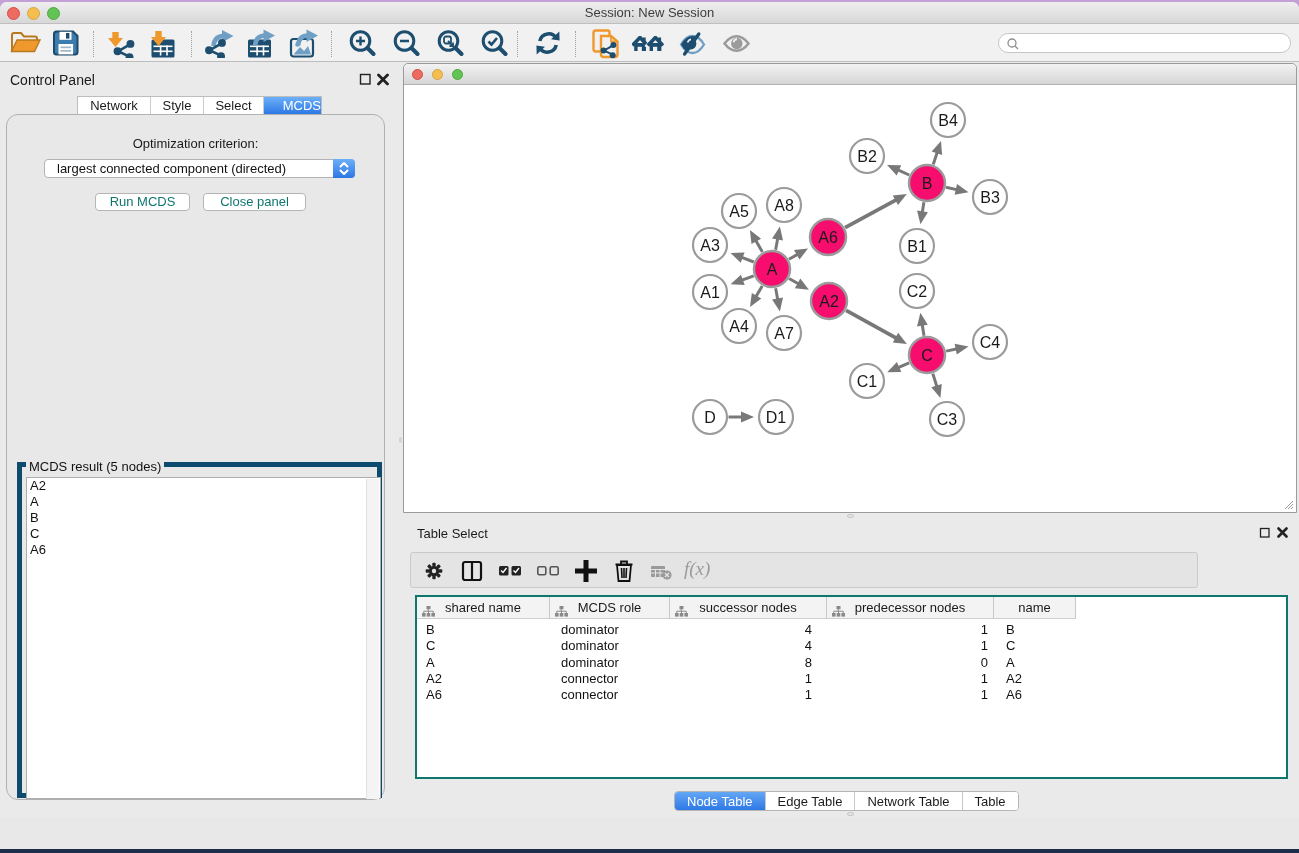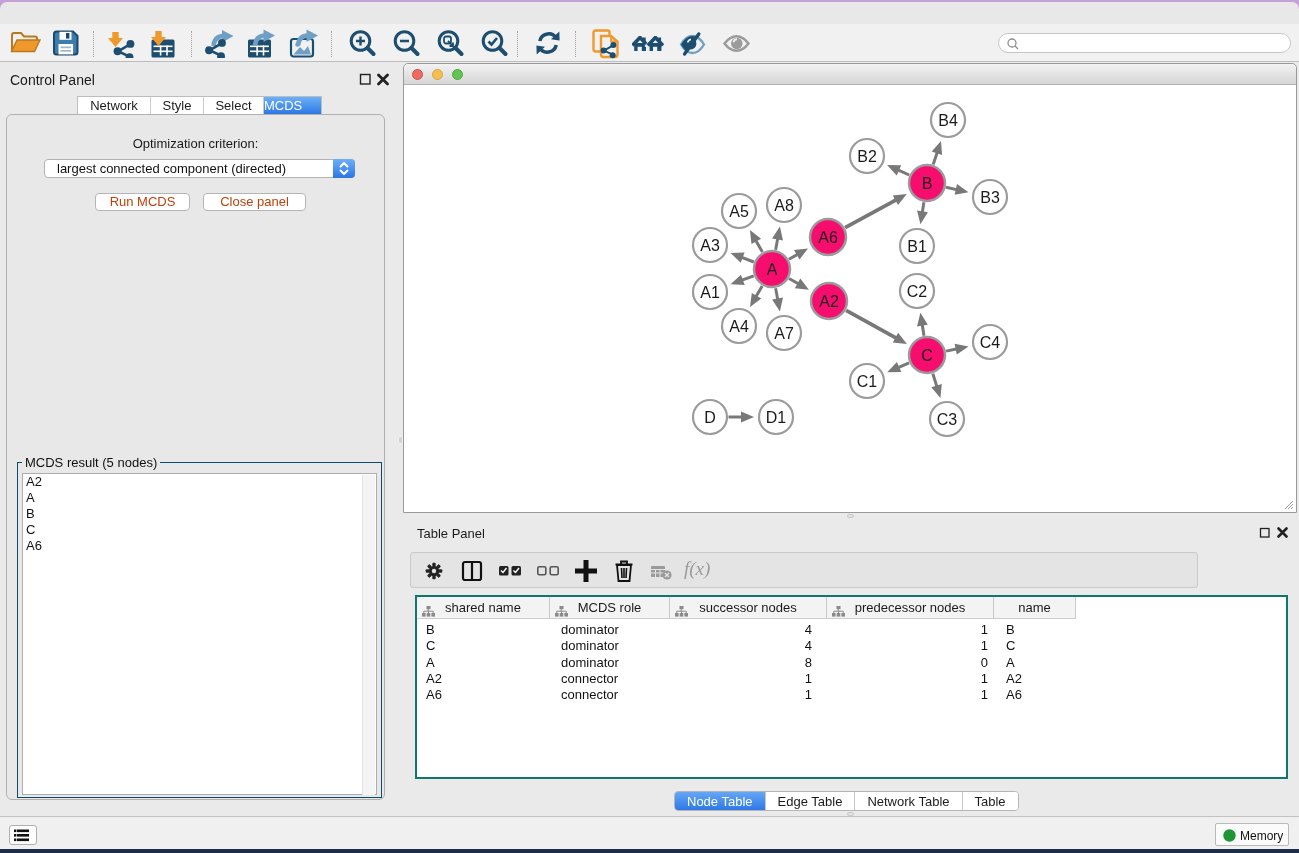--- a/index.html
+++ b/index.html
@@ -13,27 +13,27 @@
   .toolbar { position:absolute; left:0; top:22px; width:1299px; height:38px; background:#f1f1f1; border-bottom:1px solid #bdbdbd; }
   .tbsep { position:absolute; top:7px; height:26px; width:0; border-left:1px dotted #9f9f9f; }
   .search { position:absolute; left:998px; top:9px; width:293px; height:20px; background:#fff; border:1px solid #c6c6c6; border-radius:10px; }
   .content { position:absolute; left:0; top:60px; width:1299px; height:756px; background:#eaeaea; }
   
   .cp-head { position:absolute; left:10px; top:10px; font-size:14px; color:#1b1b1b; }
   .tabs { position:absolute; left:77px; top:34px; height:19px; display:flex; border:1px solid #bdbdbd; border-radius:0; background:#fff; overflow:hidden; }
   .tab { font-size:13px; color:#1b1b1b; padding:0 14px; line-height:18px; border-right:1px solid #cccccc; background:#fff; }
   .tab:last-child{ border-right:none; }
   .tab.sel { background:linear-gradient(#6cb0f8,#2e78e6); color:#fff; }
-  .tabpanel { position:absolute; left:6px; top:52px; width:379px; height:686px; background:#e8e8e8; border:1px solid #b0b0b0; border-radius:6px; }
+  .tabpanel { position:absolute; left:6px; top:52px; width:379px; height:686px; background:#e8e8e8; border:1px solid #b0b0b0; border-radius:12px; }
   .optlabel { position:absolute; left:0; top:21px; width:100%; text-align:center; font-size:13px; color:#1a1a1a; }
   .combo { position:absolute; left:37px; top:44px; width:311px; height:19px; background:#fff; border:1px solid #b3b3b3; border-radius:4px; }
   .combo .txt { position:absolute; left:12px; top:1px; font-size:13px; color:#111; }
   .spin { position:absolute; right:-1px; top:-1px; width:22px; height:19px; background:linear-gradient(#6cb0f8,#2d76e5); border-radius:0 4px 4px 0; }
-  .btn { position:absolute; top:78px; height:18px; background:#ffffff; border:1px solid #b5b5b5; border-radius:4px; font-size:13px; color:#c2410c; text-align:center; line-height:16px; }
-  .fieldset { position:absolute; left:10px; top:347px; width:365px; height:336px; border:1px solid #0c4a6e; }
+  .btn { position:absolute; top:78px; height:18px; background:#ffffff; border:1px solid #b5b5b5; border-radius:4px; font-size:13px; color:#0f766e; text-align:center; line-height:16px; }
+  .fieldset { position:absolute; left:10px; top:347px; width:365px; height:336px; border:5px solid #0c4a6e; }
   .fieldset .legend { position:absolute; left:4px; top:-8px; background:#e8e8e8; font-size:13px; padding:0 3px; color:#111; }
   .listbox { position:absolute; left:4px; top:10px; width:355px; height:322px; background:#fff; border:1px solid #adadad; }
   .listbox .pad { height:0px; } .listbox .sbar { position:absolute; right:1px; top:1px; width:13px; height:100%; background:#f4f4f4; border-left:1px solid #e2e2e2; }
   .li { font-size:13px; color:#111; padding-left:3px; height:16px; line-height:16px; }
   
   .netwin { position:absolute; left:403px; top:1px; width:894px; height:450px; background:#fff; border:1px solid #9a9a9a; border-radius:5px 5px 0 0; }
   .nettitle { position:absolute; left:0; top:0; width:100%; height:21px; background:linear-gradient(#f2f2f2,#d6d6d6); border-bottom:1px solid #b2b2b2; border-radius:5px 5px 0 0; }
   .ntl { position:absolute; top:5px; width:11px; height:11px; border-radius:50%; }
   .nettext { position:absolute; top:3px; width:100%; text-align:center; font-size:13px; color:#333; }
   
@@ -48,20 +48,26 @@
   .btab:last-child { border-right:none; }
   .btab.sel { background:linear-gradient(#64a7f5,#2e78e6); color:#fff; }
   .statusbar { position:absolute; left:0; top:814px; width:1299px; height:33px; background:#f0f0f0; border-top:1px solid #c2c2c2; }
   .darkstrip { position:absolute; left:0; top:849px; width:1299px; height:4px; background:#1c2e4a; }
   .membtn { position:absolute; right:10px; top:6px; width:74px; height:23px; background:#fbfbfb; border:1px solid #b9b9b9; border-radius:2px; font-size:12px; color:#111; }
   .lstbtn { position:absolute; left:9px; top:8px; width:28px; height:20px; background:#fdfdfd; border:1px solid #b0b0b0; border-radius:3px; }
 </style>
 </head>
 <body>
 <div class="win">
+  <div class="titlebar">
+    <div class="tl" style="left:7px; background:#ed6b60; border:0.5px solid #d05046;"></div>
+    <div class="tl" style="left:27px; background:#f5bf4f; border:0.5px solid #d6a343;"></div>
+    <div class="tl" style="left:47px; background:#61c455; border:0.5px solid #52a63e;"></div>
+    <div class="title">Session: New Session</div>
+  </div>
   <div class="toolbar">
     <svg class="abs" style="left:10px;top:6px" width="31" height="24" viewBox="0 0 31 24">
         <path d="M2 21 L2 5 Q2 3 4 3 L11 3 L14 6.5 L25 6.5 Q27 6.5 27 8.5 L27 10" fill="none" stroke="#b9791e" stroke-width="2"></path>
         <path d="M1.5 21.5 L7 10 L30 10 L24.5 21.5 Z" fill="#ef982b" stroke="#b9791e" stroke-width="1.4"></path>
       </svg>
     <svg class="abs" style="left:52px;top:5px" width="28" height="27" viewBox="0 0 28 27">
         <path d="M2 5 Q2 2.5 4.5 2.5 L21 2.5 L25.5 7 L25.5 23 Q25.5 25.5 23 25.5 L4.5 25.5 Q2 25.5 2 23 Z" fill="#3c7dad" stroke="#1d4a6b" stroke-width="2"></path>
         <rect x="7.5" y="2.8" width="12" height="8" fill="#ffffff"></rect>
         <rect x="14" y="4" width="3.4" height="5.6" fill="#1d4a6b"></rect>
         <rect x="6.5" y="15" width="14.6" height="10.4" fill="#ffffff"></rect>
@@ -193,21 +199,21 @@
 
     <div class="cp-head">Control Panel</div>
     <svg class="abs" style="left:359px;top:11px" width="30" height="13" viewBox="0 0 30 13">
       <rect x="1.5" y="1.5" width="9.5" height="9.5" fill="none" stroke="#222" stroke-width="1.4"></rect>
       <path d="M19.5 2 L28.5 11 M28.5 2 L19.5 11" stroke="#222" stroke-width="2.8" stroke-linecap="round"></path>
     </svg>
     <div class="tabs">
       <div class="tab" style="width:73px;text-align:center;padding:0;">Network</div>
       <div class="tab" style="width:53px;text-align:center;padding:0;">Style</div>
       <div class="tab" style="width:60px;text-align:center;padding:0;">Select</div>
-      <div class="tab sel" style="width:57px;text-align:left;padding:0;">MCDS</div>
+      <div class="tab sel" style="width:57px;text-align:right;padding:0;">MCDS</div>
     </div>
     <div class="tabpanel">
       <div class="optlabel">Optimization criterion:</div>
       <div class="combo">
         <div class="txt">largest connected component (directed)</div>
         <div class="spin">
           <svg width="22" height="19" viewBox="0 0 22 19">
             <path d="M7.5 7.5 L11 4 L14.5 7.5" fill="none" stroke="#fff" stroke-width="2" stroke-linecap="round" stroke-linejoin="round"></path>
             <path d="M7.5 11.5 L11 15 L14.5 11.5" fill="none" stroke="#fff" stroke-width="2" stroke-linecap="round" stroke-linejoin="round"></path>
           </svg>
@@ -315,21 +321,21 @@
       <circle cx="523" cy="98" r="18" fill="#f60d6e" stroke="#9b9b9b" stroke-width="2.5"></circle>
       <text x="523" y="103.5" font-size="16" fill="#1a1a1a" text-anchor="middle" font-family="Liberation Sans, sans-serif">B</text>
       <circle cx="523" cy="270" r="18" fill="#f60d6e" stroke="#9b9b9b" stroke-width="2.5"></circle>
       <text x="523" y="275.5" font-size="16" fill="#1a1a1a" text-anchor="middle" font-family="Liberation Sans, sans-serif">C</text>
       </svg>
       <svg style="position:absolute; right:2px; bottom:2px;" width="10" height="10" viewBox="0 0 10 10">
         <path d="M1 9 L9 1 M4 9 L9 4 M7 9 L9 7" stroke="#9a9a9a" stroke-width="1"></path>
       </svg>
     </div>
 
-    <div class="tp-head">Table Panel</div>
+    <div class="tp-head">Table Select</div>
     <svg class="abs" style="left:1259px;top:465px" width="30" height="12" viewBox="0 0 30 12">
       <rect x="1.5" y="1.5" width="8.5" height="8.5" fill="none" stroke="#222" stroke-width="1.3"></rect>
       <path d="M19.5 1.5 L27.5 9.5 M27.5 1.5 L19.5 9.5" stroke="#222" stroke-width="2.6" stroke-linecap="round"></path>
     </svg>
     <div class="tp-toolbar">
       <svg class="abs" style="left:11px;top:6px" width="24" height="24" viewBox="0 0 24 24">
           <g transform="translate(12,12)">
             <circle r="5.2" fill="#222"></circle>
             <circle r="2.2" fill="#e4e4e4"></circle>
 <g fill="#222">
@@ -453,32 +459,14 @@
       <div class="btab sel">Node Table</div>
       <div class="btab">Edge Table</div>
       <div class="btab">Network Table</div>
       <div class="btab">Table</div>
     </div>
 
     <div class="abs" style="left:398px;top:374px;width:5px;height:8px;background:#d4d4d4;border:1px solid #efefef;border-radius:2px;"></div>
     <div class="abs" style="left:847px;top:452px;width:7px;height:4px;background:#e3e3e3;border:1px solid #c9c9c9;border-radius:2px;"></div>
     <div class="abs" style="left:847px;top:750px;width:7px;height:4px;background:#e3e3e3;border:1px solid #c9c9c9;border-radius:2px;"></div>
   </div>
-  <div class="statusbar">
-    <div class="lstbtn">
-      <svg width="26" height="18" viewBox="0 0 26 18">
-        <rect x="7" y="3.5" width="12" height="2.6" fill="#111"></rect>
-        <rect x="7" y="8" width="12" height="2.6" fill="#111"></rect>
-        <rect x="7" y="12.5" width="12" height="2.6" fill="#111"></rect>
-        <rect x="4" y="3.5" width="2.4" height="2.6" fill="#111"></rect>
-        <rect x="4" y="8" width="2.4" height="2.6" fill="#111"></rect>
-        <rect x="4" y="12.5" width="2.4" height="2.6" fill="#111"></rect>
-      </svg>
-    </div>
-    <div class="membtn">
-      <svg width="13" height="13" style="position:absolute;left:7px;top:4.5px">
-          <circle cx="6.5" cy="6.5" r="6.2" fill="#1d9633"></circle>
-        </svg>
-      <span style="position:absolute;left:24px;top:4.5px;">Memory</span>
-    </div>
-  </div>
 </div>
 <div class="darkstrip"></div>
 
 </body></html>

